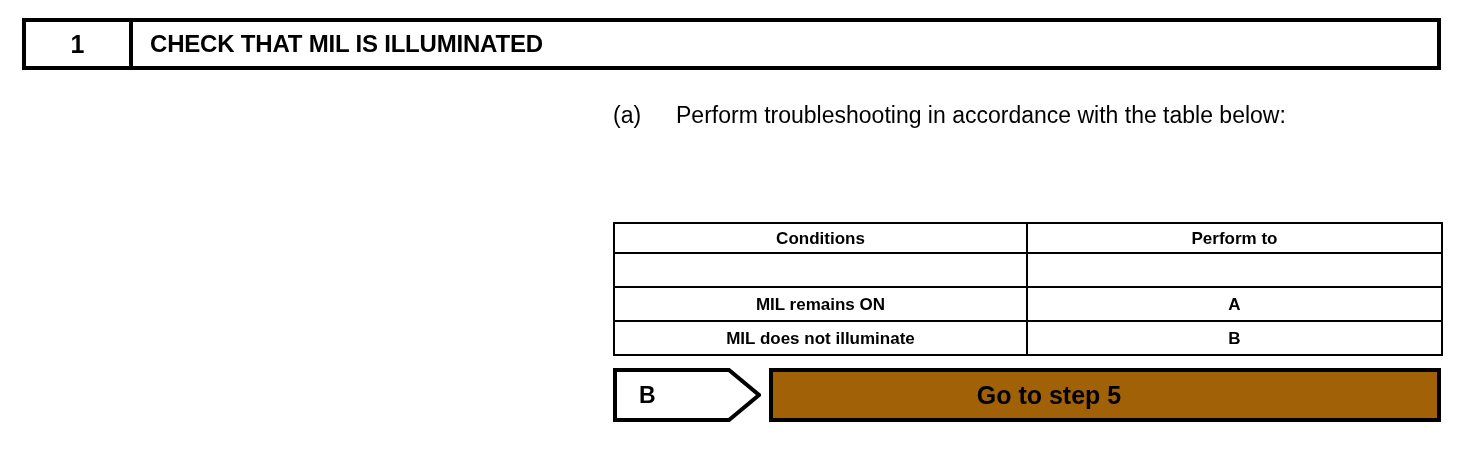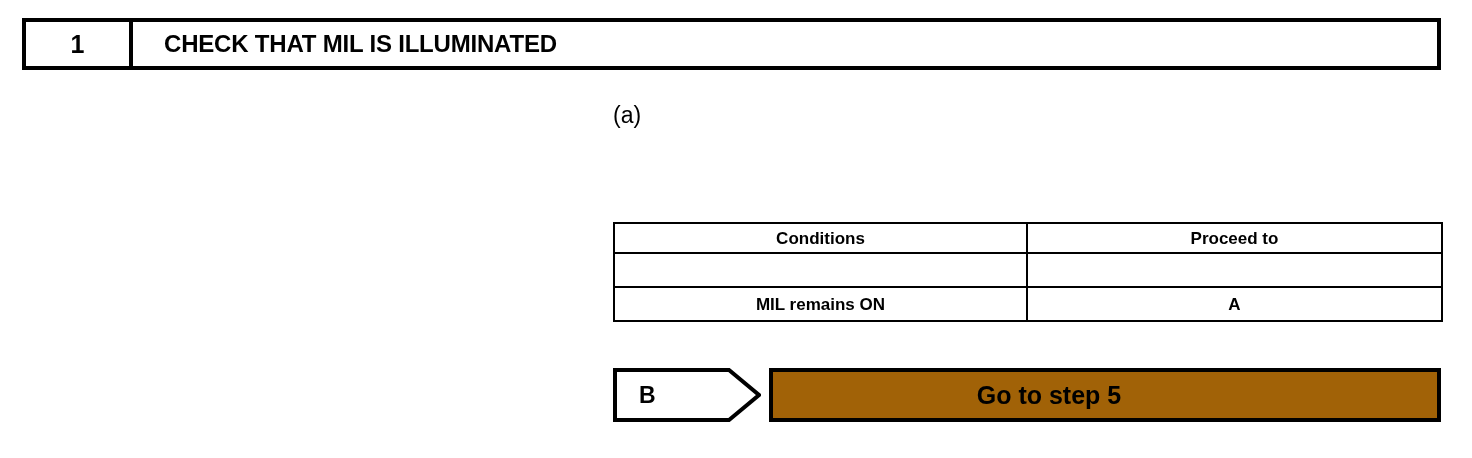--- a/index.html
+++ b/index.html
@@ -45,21 +45,21 @@
   .step-number {
     font-size: 25px;
     font-weight: bold;
     line-height: 1;
     letter-spacing: 0px;
   }
   .step-title-cell {
     flex: 1 1 auto;
     display: flex;
     align-items: center;
-    padding-left: 31px;
+    padding-left: 17px;
     box-sizing: border-box;
   }
   .step-title {
     font-size: 24px;
     font-weight: bold;
     line-height: 1;
     letter-spacing: -0.2px;
     white-space: nowrap;
   }
 
@@ -200,45 +200,50 @@
     </div>
     <div class="step-title-cell">
       <span class="step-title">CHECK THAT MIL IS ILLUMINATED</span>
     </div>
   </div>
 
   <div class="instruction">
     <div class="instruction-row">
       <div class="instruction-marker">(a)</div>
       <div class="instruction-body">
+        <div class="instruction-text">Perform troubleshooting in accordance with the table below:</div>
       </div>
     </div>
   </div>
 
   <div class="result-table-wrap">
     <table class="result-table">
       <colgroup>
         <col class="col-conditions">
         <col class="col-proceed">
       </colgroup>
       <thead>
         <tr>
           <th>Conditions</th>
-          <th>Proceed to</th>
+          <th>Perform to</th>
         </tr>
       </thead>
       <tbody>
         <tr class="double-rule-row">
           <td></td>
           <td></td>
         </tr>
         <tr>
           <td class="cell-conditions">MIL remains ON</td>
           <td>A</td>
         </tr>
+        <tr>
+          <td class="cell-conditions">MIL does not illuminate</td>
+          <td>B</td>
+        </tr>
       </tbody>
     </table>
   </div>
 
   <div class="branch-row">
 
     <div class="branch-tag">
       <svg width="148" height="54" viewBox="0 0 148 54">
         <polygon points="2,2 116,2 146,27 116,52 2,52" fill="#ffffff" stroke="#000000" stroke-width="4" stroke-linejoin="miter"></polygon>
       </svg>

